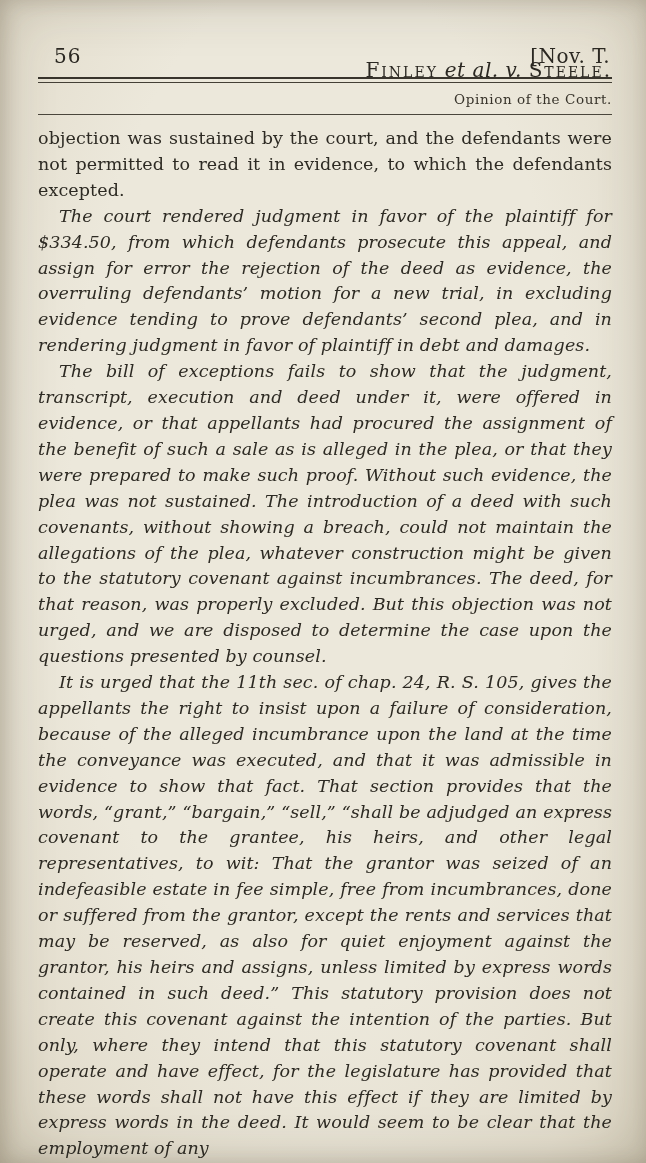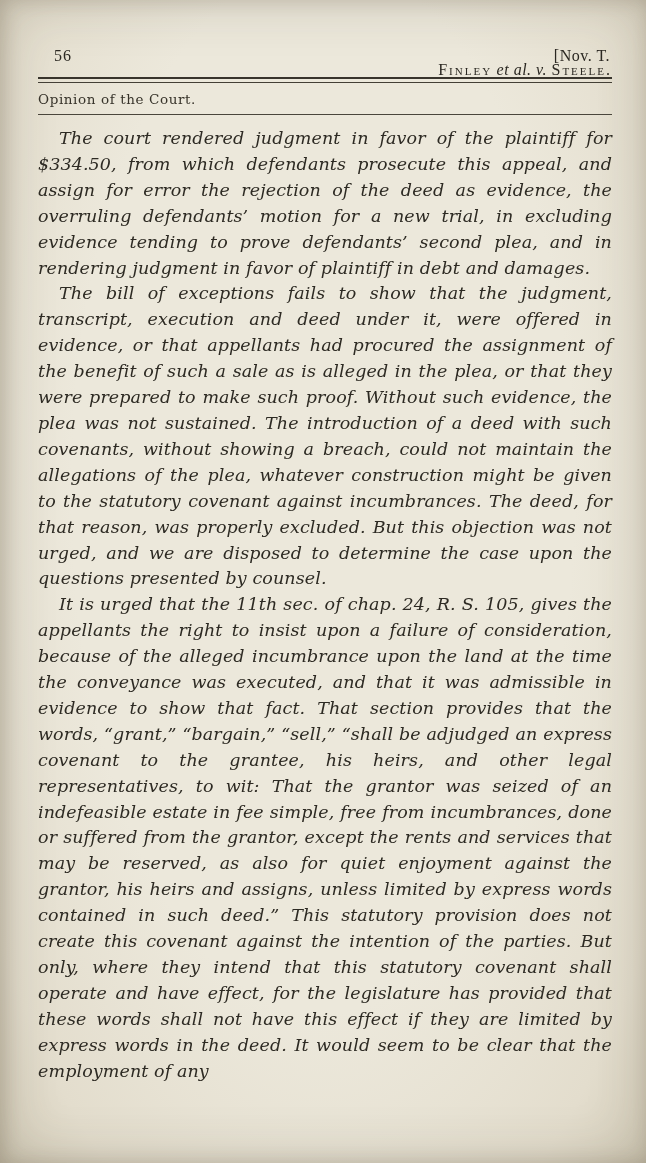--- a/index.html
+++ b/index.html
@@ -18,23 +18,22 @@
     box-shadow: inset 0 0 55px rgba(70, 58, 35, 0.22), inset 4px 0 18px rgba(70, 58, 35, 0.18);
     color: #2b2822;
     font-family: "DejaVu Serif", "Liberation Serif", serif;
     overflow: hidden;
   }
 
   
   .header-row {
     position: relative;
     height: 24px;
-    font-size: 16px;
+    font-size: 20px;
     line-height: 24px;
-    font-family: Liberation Serif, serif;
   }
   .page-number {
     position: absolute;
     left: 16px;
     top: 0;
     letter-spacing: 1px;
   }
   .case-title {
     position: absolute;
     left: 0;
@@ -61,21 +60,21 @@
 
   
   .double-rule {
     margin-top: 9px;
     height: 3px;
     border-top: 2.5px solid #38342c;
     border-bottom: 1px solid #444036;
   }
   .running-head {
     margin-top: 8px;
-    text-align: left;
+    text-align: right;
     font-size: 13.5px;
     letter-spacing: 0.6px;
     color: #37332a;
   }
   .single-rule {
     margin-top: 7px;
     border-top: 1.3px solid #4a463c;
   }
 
   
@@ -109,18 +108,19 @@
     <span class="term-label">[Nov. T.</span>
   </div>
 
   <div class="double-rule"></div>
 
   <div class="running-head">Opinion of the Court.</div>
 
   <div class="single-rule"></div>
 
   <div class="body-text">
+      <p class="para">objection was sustained by the court, and the defendants were not permitted to read it in evidence, to which the defendants excepted.</p>
       <p class="para indent">The court rendered judgment in favor of the plaintiff for $334.50, from which defendants prosecute this appeal, and assign for error the rejection of the deed as evidence, the overruling defendants’ motion for a new trial, in excluding evidence tending to prove defendants’ second plea, and in rendering judgment in favor of plaintiff in debt and damages.</p>
       <p class="para indent">The bill of exceptions fails to show that the judgment, transcript, execution and deed under it, were offered in evidence, or that appellants had procured the assignment of the benefit of such a sale as is alleged in the plea, or that they were prepared to make such proof.  Without such evidence, the plea was not sustained.  The introduction of a deed with such covenants, without showing a breach, could not maintain the allegations of the plea, whatever construction might be given to the statutory covenant against incumbrances.  The deed, for that reason, was properly excluded.  But this objection was not urged, and we are disposed to determine the case upon the questions presented by counsel.</p>
       <p class="para indent">It is urged that the 11th sec. of chap. 24, R. S. 105, gives the appellants the right to insist upon a failure of consideration, because of the alleged incumbrance upon the land at the time the conveyance was executed, and that it was admissible in evidence to show that fact.  That section provides that the words, “grant,” “bargain,” “sell,” “shall be adjudged an express covenant to the grantee, his heirs, and other legal representatives, to wit: That the grantor was seized of an indefeasible estate in fee simple, free from incumbrances, done or suffered from the grantor, except the rents and services that may be reserved, as also for quiet enjoyment against the grantor, his heirs and assigns, unless limited by express words contained in such deed.”  This statutory provision does not create this covenant against the intention of the parties.  But only, where they intend that this statutory covenant shall operate and have effect, for the legislature has provided that these words shall not have this effect if they are limited by express words in the deed.  It would seem to be clear that the employment of any</p>
     </div>
 
 </div>
 
 </body></html>

